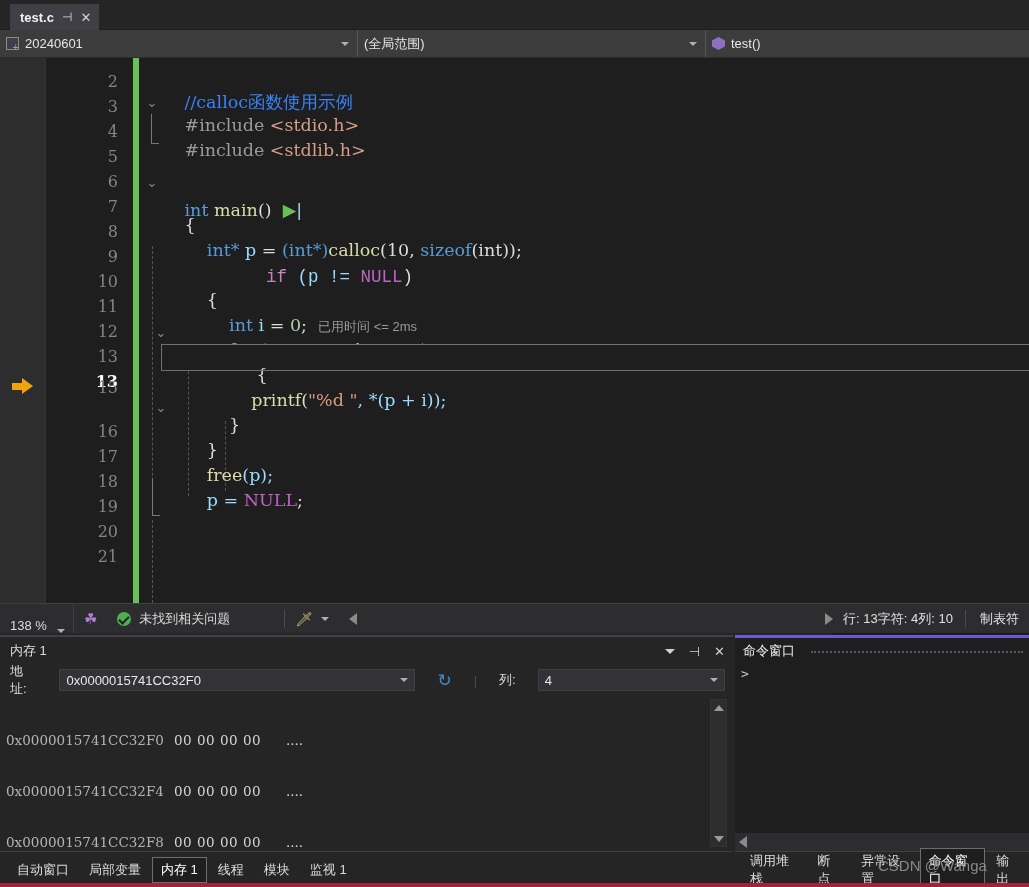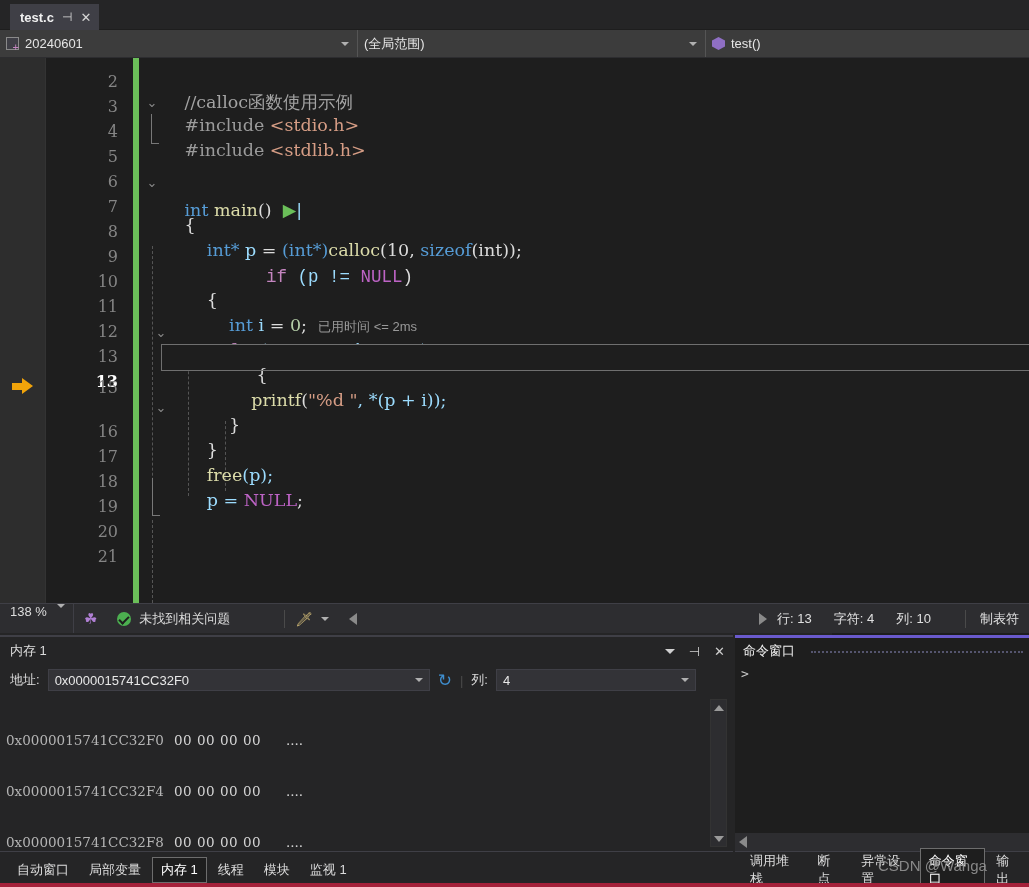--- a/index.html
+++ b/index.html
@@ -96,21 +96,21 @@
     font-family: "DejaVu Serif", serif; font-size: 17.5px;
     white-space: pre; color: #dcdcdc; letter-spacing: 0px;
   }
   .cline.highlight { outline: 1px solid #6f6f6f; background: #1e1e1e; }
   .kw   { color: #569cd6; }
   .kw2  { color: #c586c0; }
   .var  { color: #9cdcfe; }
   .fn   { color: #dcdcaa; }
   .num  { color: #b5cea8; }
   .str  { color: #d69d85; }
-  .cmt  { color: #a3a3a3; }
+  .cmt  { color: #3b82f6; }
   .mac  { color: #bd63c5; }
   .pp   { color: #9b9b9b; margin-top: 12px; }
   .hdr  { color: #d69d85; }
   .punc { color: #dcdcdc; }
   .elapsed {
     color: #999999; font-family: "Liberation Sans", sans-serif; font-size: 13px;
   }
   
   .fold {
     position: absolute; width: 14px; height: 14px; color: #8a8a8a;
@@ -127,21 +127,21 @@
     border-bottom: 1px solid #787878;
   }
 
   
   .edstatus {
     position: absolute; left: 0; top: 603px; width: 1029px; height: 30px;
     background: #2d2d30; border-top: 1px solid #3f3f46;
     display: flex; align-items: center; color: #dcdcdc; font-size: 13px;
   }
   .zoombox {
-    display: flex; align-items: flex-start; gap: 10px; padding: 0 8px 0 10px;
+    display: flex; align-items: flex-end; gap: 10px; padding: 0 8px 0 10px;
     height: 100%; border-right: 1px solid #3f3f46;
   }
   .zoombox .caret {
     width: 0; height: 0; border-left: 4px solid transparent;
     border-right: 4px solid transparent; border-top: 4px solid #b0b0b0;
   }
   .st-item { display: flex; align-items: center; gap: 8px; padding: 0 10px; }
   .ok-circle {
     width: 14px; height: 14px; border-radius: 50%; background: #4caf50;
     position: relative; flex: none;
@@ -152,21 +152,21 @@
   }
   .vdiv { width: 1px; height: 18px; background: #4a4a4a; }
   .tri-left {
     width: 0; height: 0; border-top: 6px solid transparent;
     border-bottom: 6px solid transparent; border-right: 8px solid #8a8a8a;
   }
   .tri-right {
     width: 0; height: 0; border-top: 6px solid transparent;
     border-bottom: 6px solid transparent; border-left: 8px solid #8a8a8a;
   }
-  .pos-group { display: flex; align-items: center; gap: 22px; font-size: 13px; color: #e0e0e0; }
+  .pos-group { display: flex; align-items: center; font-size: 13px; color: #e0e0e0; }
   .tabchar { border-left: 1px solid #4a4a4a; padding-left: 14px; margin-left: 12px; }
 
   
   .memwin {
     position: absolute; left: 0; top: 635px; width: 733px; height: 216px;
     background: #252526; border-top: 2px solid #3f3f46;
   }
   .memwin-title {
     position: relative; height: 28px; display: flex; align-items: center;
     padding: 0 6px 0 10px; color: #dcdcdc; font-size: 13px;
@@ -174,21 +174,21 @@
   }
   .win-btns {
     position: absolute; right: 8px; top: 0; height: 28px;
     display: flex; align-items: center; gap: 14px; color: #d0d0d0; font-size: 13px;
   }
   .win-btns .caret {
     width: 0; height: 0; border-left: 5px solid transparent;
     border-right: 5px solid transparent; border-top: 5px solid #d0d0d0; cursor: pointer;
   }
   .memwin-toolbar {
-    height: 30px; display: flex; align-items: center; gap: 8px; padding: 0 8px 0 10px;
+    height: 30px; display: flex; align-items: center; gap: 22px; padding: 0 8px 0 10px;
     color: #dcdcdc; font-size: 13px;
   }
   .combo-input {
     position: relative; height: 22px; background: #333337; border: 1px solid #3f3f46;
     color: #e8e8e8; font-size: 13px; display: flex; align-items: center; padding: 0 18px 0 6px;
   }
   .combo-input .caret {
     position: absolute; right: 6px; top: 50%; transform: translateY(-50%);
     width: 0; height: 0; border-left: 4px solid transparent;
     border-right: 4px solid transparent; border-top: 4px solid #b0b0b0;

